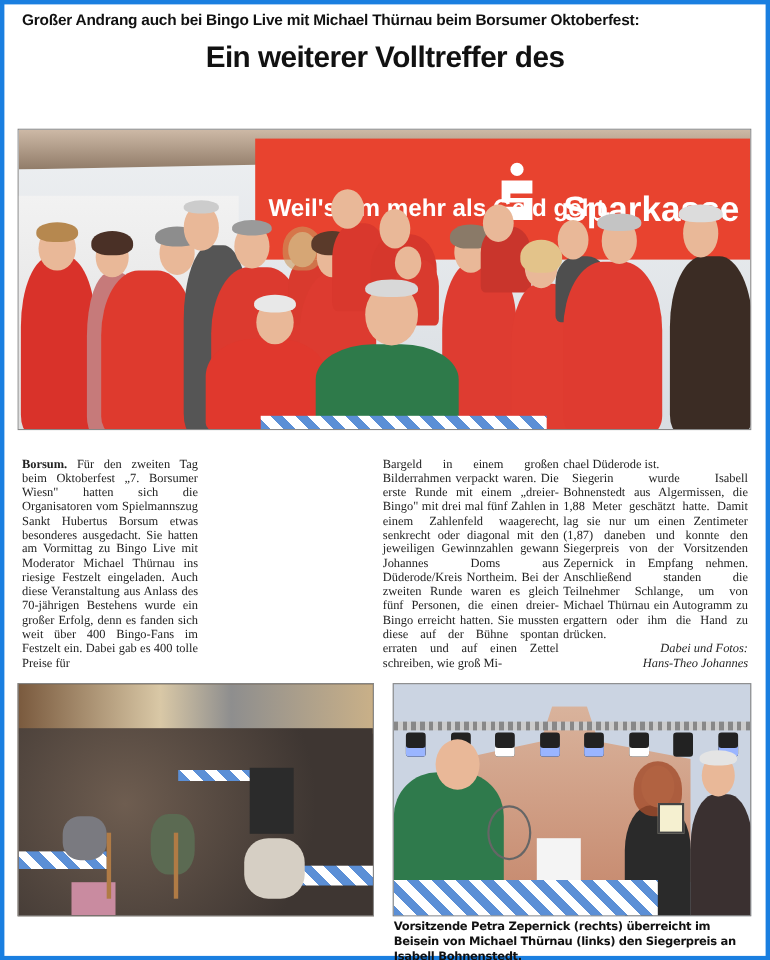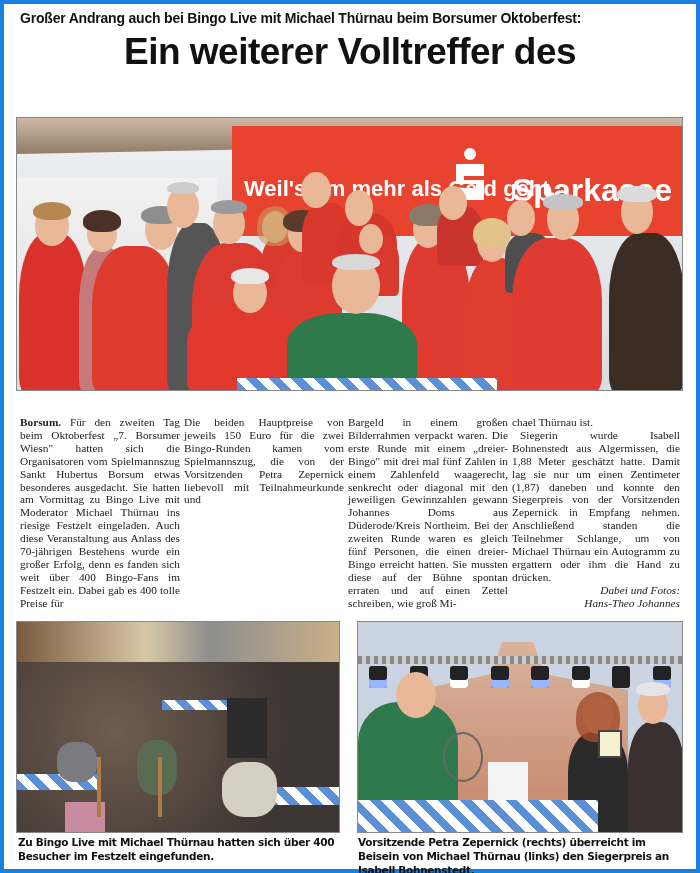--- a/index.html
+++ b/index.html
@@ -9,21 +9,21 @@
     position: absolute; left: 4px; top: 4px; width: 692px; height: 865px;
     background: #ffffff;
   }
   .kicker {
     position: absolute; left: 16px; top: 6px;
     font-family: "Liberation Sans", sans-serif; font-size: 14px; font-weight: bold;
     letter-spacing: -0.2px; color: #111;
   }
   .headline {
     position: absolute; left: 0; width: 692px; top: 28px; text-align: center;
-    font-family: "Liberation Sans", sans-serif; font-weight: bold; font-size: 37px;
+    font-family: "Liberation Sans", sans-serif; font-weight: bold; font-size: 27px;
     line-height: 40px; color: #111; letter-spacing: -0.5px;
   }
   .photo {
     position: absolute; border: 1px solid #888; overflow: hidden;
   }
   .caption {
     position: absolute; font-family: "DejaVu Sans", sans-serif; font-weight: bold;
     font-size: 10.5px; line-height: 14px; color: #111; letter-spacing: -0.3px;
   }
   .col {
@@ -143,48 +143,46 @@
 
     <div class="table-cloth" style="left:220px;top:260px;width:260px;height:14px;"></div>
   </div>
 
 
   <div class="col" style="left:16px;">
     <p><span class="lead">Borsum.</span><span> Für den zweiten Tag beim Oktoberfest „7. Borsumer Wiesn" hatten sich die Organisatoren vom Spielmannszug Sankt Hubertus Borsum etwas besonderes ausgedacht. Sie hatten am Vormittag zu Bingo Live mit Moderator Michael Thürnau ins riesige Festzelt eingeladen. Auch diese Veranstaltung aus Anlass des 70-jährigen Bestehens wurde ein großer Erfolg, denn es fanden sich weit über 400 Bingo-Fans im Festzelt ein. Dabei gab es 400 tolle Preise für</span></p>
   </div>
 
   <div class="col" style="left:180px;">
-    <p>Die beiden Hauptpreise von jeweils 150 Euro für die zwei Bingo-Runden kamen vom Spielmannszug, die von der Vorsitzenden Petra Zepernick liebevoll mit Teilnahmeurkunde und</p>
   </div>
 
   <div class="col" style="left:344px;">
     <p>Bargeld in einem großen Bilderrahmen verpackt waren. Die erste Runde mit einem „dreier-Bingo" mit drei mal fünf Zahlen in einem Zahlenfeld waagerecht, senkrecht oder diagonal mit den jeweiligen Gewinnzahlen gewann Johannes Doms aus Düderode/Kreis Northeim. Bei der zweiten Runde waren es gleich fünf Personen, die einen dreier-Bingo erreicht hatten. Sie mussten diese auf der Bühne spontan erraten und auf einen Zettel schreiben, wie groß Mi-</p>
   </div>
 
   <div class="col" style="left:508px; width:168px;">
-    <p>chael Thürnau ist.</p>
+    <p>chael Düderode ist.</p>
     <p>Siegerin wurde Isabell Bohnenstedt aus Algermissen, die 1,88 Meter geschätzt hatte. Damit lag sie nur um einen Zentimeter (1,87) daneben und konnte den Siegerpreis von der Vorsitzenden Zepernick in Empfang nehmen. Anschließend standen die Teilnehmer Schlange, um von Michael Thürnau ein Autogramm zu ergattern oder ihm die Hand zu drücken.</p>
     <div class="byline">Dabei und Fotos:</div>
     <div class="byline">Hans-Theo Johannes</div>
   </div>
 
   <div class="photo" style="left:12px; top:617px; width:324px; height:212px; background:#6b5a4a;">
     <div style="position:absolute;left:0;top:0;width:100%;height:45px;background:linear-gradient(90deg,#7a5a3e,#d9c8a6 40%,#8e8e8e 60%,#c9b088);"></div>
     <div style="position:absolute;left:0;top:40px;width:100%;height:172px;background:radial-gradient(circle at 30% 40%,#6e5d50,#3e3632 70%);"></div>
     <div class="table-cloth" style="left:0;top:152px;width:80px;height:16px;"></div>
     <div class="table-cloth" style="left:250px;top:165px;width:74px;height:18px;"></div>
     <div class="table-cloth" style="left:145px;top:78px;width:70px;height:10px;"></div>
     <div style="position:absolute;left:210px;top:76px;width:40px;height:60px;background:#2b2b2b;"></div>
     <div style="position:absolute;left:205px;top:140px;width:55px;height:55px;background:#d6cfc4;border-radius:40%;"></div>
     <div style="position:absolute;left:40px;top:120px;width:40px;height:40px;background:#7a7a80;border-radius:40%;"></div>
     <div style="position:absolute;left:120px;top:118px;width:40px;height:55px;background:#5b6a52;border-radius:40%;"></div>
     <div style="position:absolute;left:48px;top:180px;width:40px;height:30px;background:#c98ba0;"></div>
     <div style="position:absolute;left:80px;top:135px;width:65px;height:60px;border-left:4px solid #b07b45;border-right:4px solid #b07b45;"></div>
   </div>
-  <div class="caption" style="left:14px; top:831px; width:328px;">Zu Bingo Live mit Michael Thürnau hatten sich über 400 Besucher im Festzelt eingefunden.</div>
 
   <div class="photo" style="left:353px; top:617px; width:326px; height:212px; background:#cbd4e2;">
     <div style="position:absolute;left:60px;top:20px;width:210px;height:160px;background:linear-gradient(#d9b39c,#c88d72);clip-path:polygon(40% 0,55% 0,60% 20%,100% 30%,100% 100%,0 100%,0 30%,35% 20%);"></div>
     <div style="position:absolute;left:0;top:34px;width:100%;height:8px;background:repeating-linear-gradient(90deg,#888 0 4px,#ccc 4px 8px);"></div>
     <div style="position:absolute;left:0;top:44px;width:100%;height:28px;display:flex;justify-content:space-around;">
       <span style="width:18px;height:22px;background:#222;border-radius:3px;box-shadow:inset 0 -8px 0 #9ab5ff;"></span>
       <span style="width:18px;height:22px;background:#222;border-radius:3px;"></span>
       <span style="width:18px;height:22px;background:#222;border-radius:3px;box-shadow:inset 0 -8px 0 #fff;"></span>
       <span style="width:18px;height:22px;background:#222;border-radius:3px;box-shadow:inset 0 -8px 0 #9ab5ff;"></span>
       <span style="width:18px;height:22px;background:#222;border-radius:3px;box-shadow:inset 0 -8px 0 #9ab5ff;"></span>

